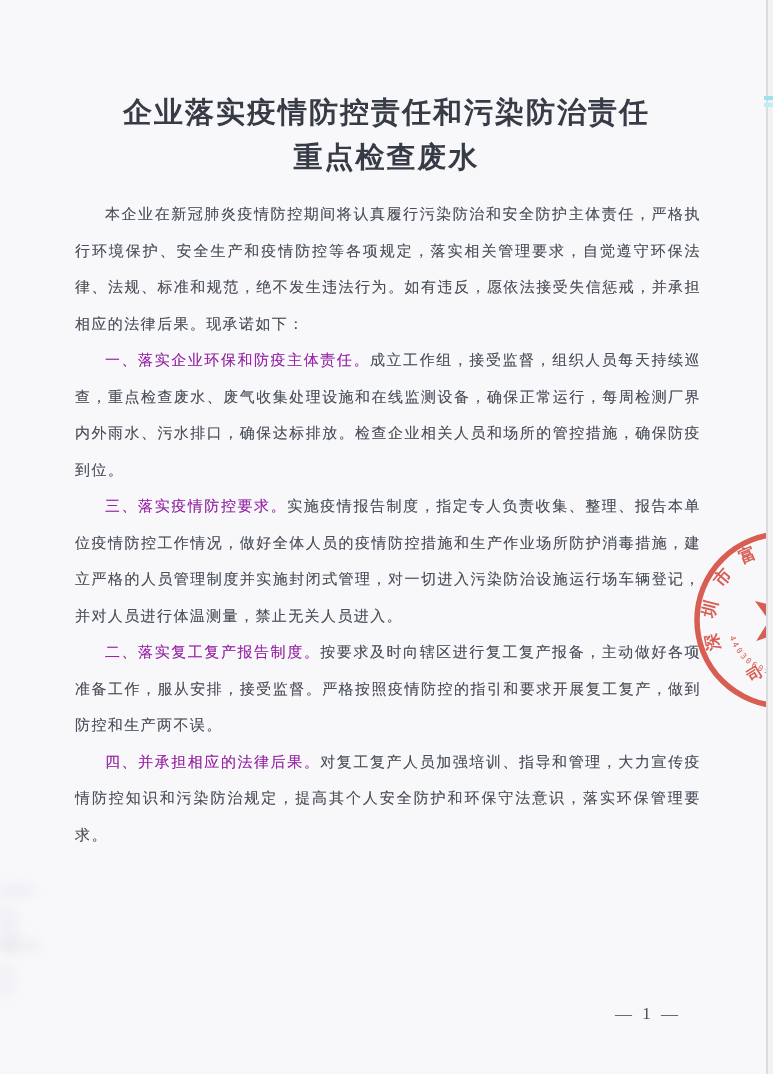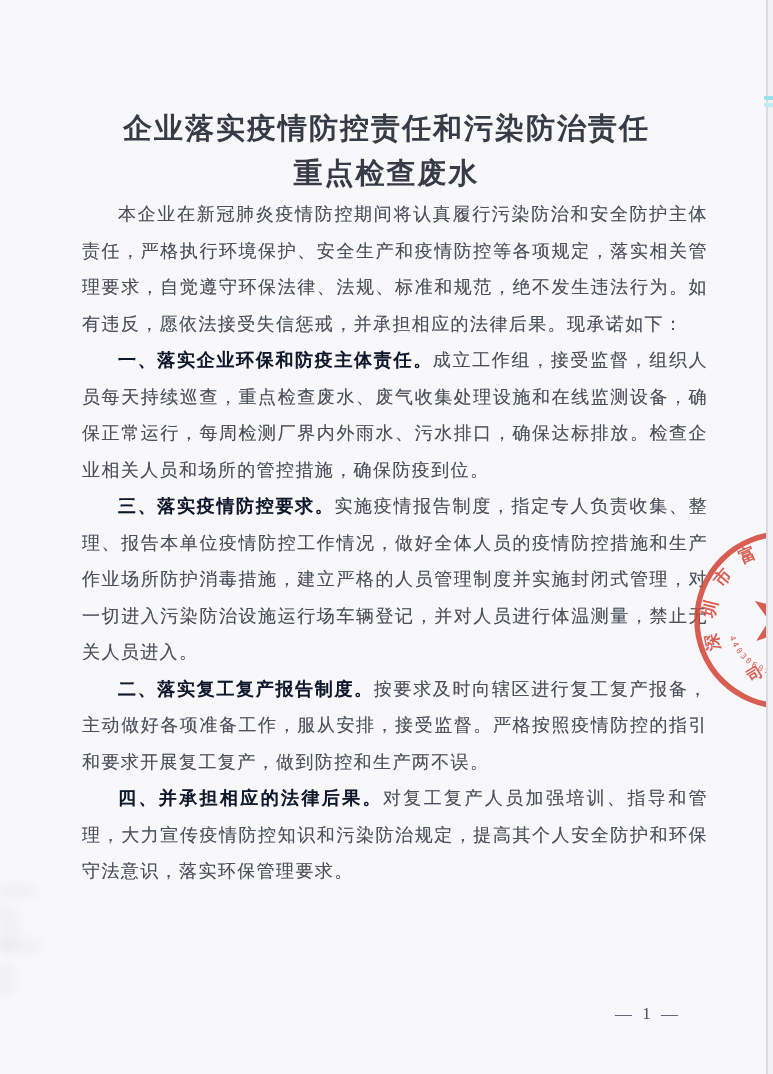--- a/index.html
+++ b/index.html
@@ -46,50 +46,50 @@
     background: #a7adbb;
     filter: blur(5px);
     border-radius: 40%;
   }
   .smudge-1 { left: -4px; top: 884px; width: 40px; height: 14px; opacity: .10; }
   .smudge-2 { left: -6px; top: 905px; width: 26px; height: 48px; opacity: .08; }
   .smudge-3 { left: -2px; top: 938px; width: 44px; height: 16px; opacity: .09; }
   .smudge-4 { left: -8px; top: 962px; width: 24px; height: 36px; opacity: .07; }
 
   .title {
-    margin: 16px;
+    margin: 0;
     padding-top: 90px;
     text-align: center;
     font-family: "Liberation Sans", sans-serif;
     font-weight: 700;
     font-size: 29px;
     line-height: 45px;
     letter-spacing: 2px;
     color: #363b45;
   }
 
   .body-text {
     position: absolute;
-    left: 82px; top: 196px;
+    left: 75px; top: 196px;
     width: 626px;
-    font-size: 18px;
+    font-size: 15px;
     line-height: 36.5px;
     letter-spacing: 1.4px;
     color: #4b505a;
     text-align: justify;
   }
   .para {
     margin: 0;
     text-indent: 2em;
     text-shadow: 0 0 0.6px rgba(75,80,90,0.45);
   }
   .lead {
-    font-weight: 700;
+    font-weight: 400;
     font-family: "Liberation Sans", sans-serif;
-    color: #0f172a;
+    color: #a21caf;
   }
 
   .page-number {
     position: absolute;
     right: 92px; top: 1004px;
     font-size: 17px;
     letter-spacing: 3px;
     color: #4b505b;
   }
 

